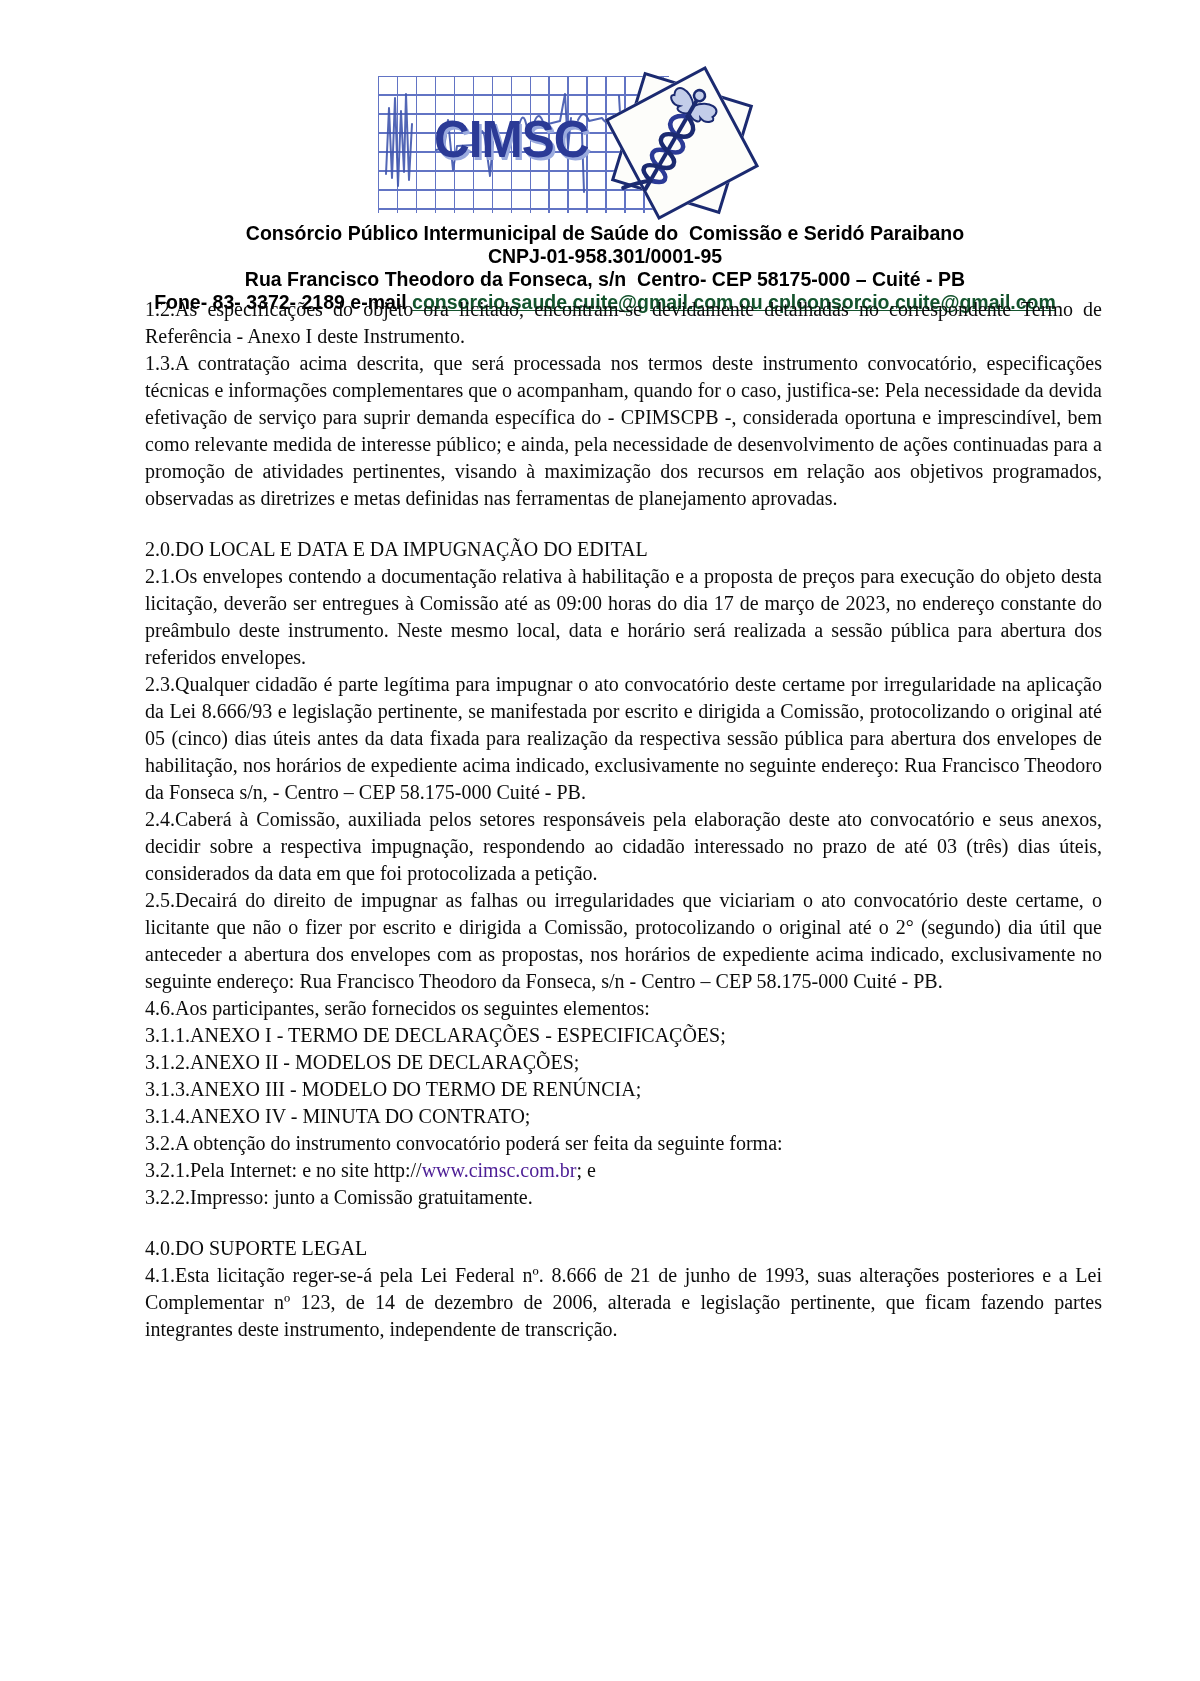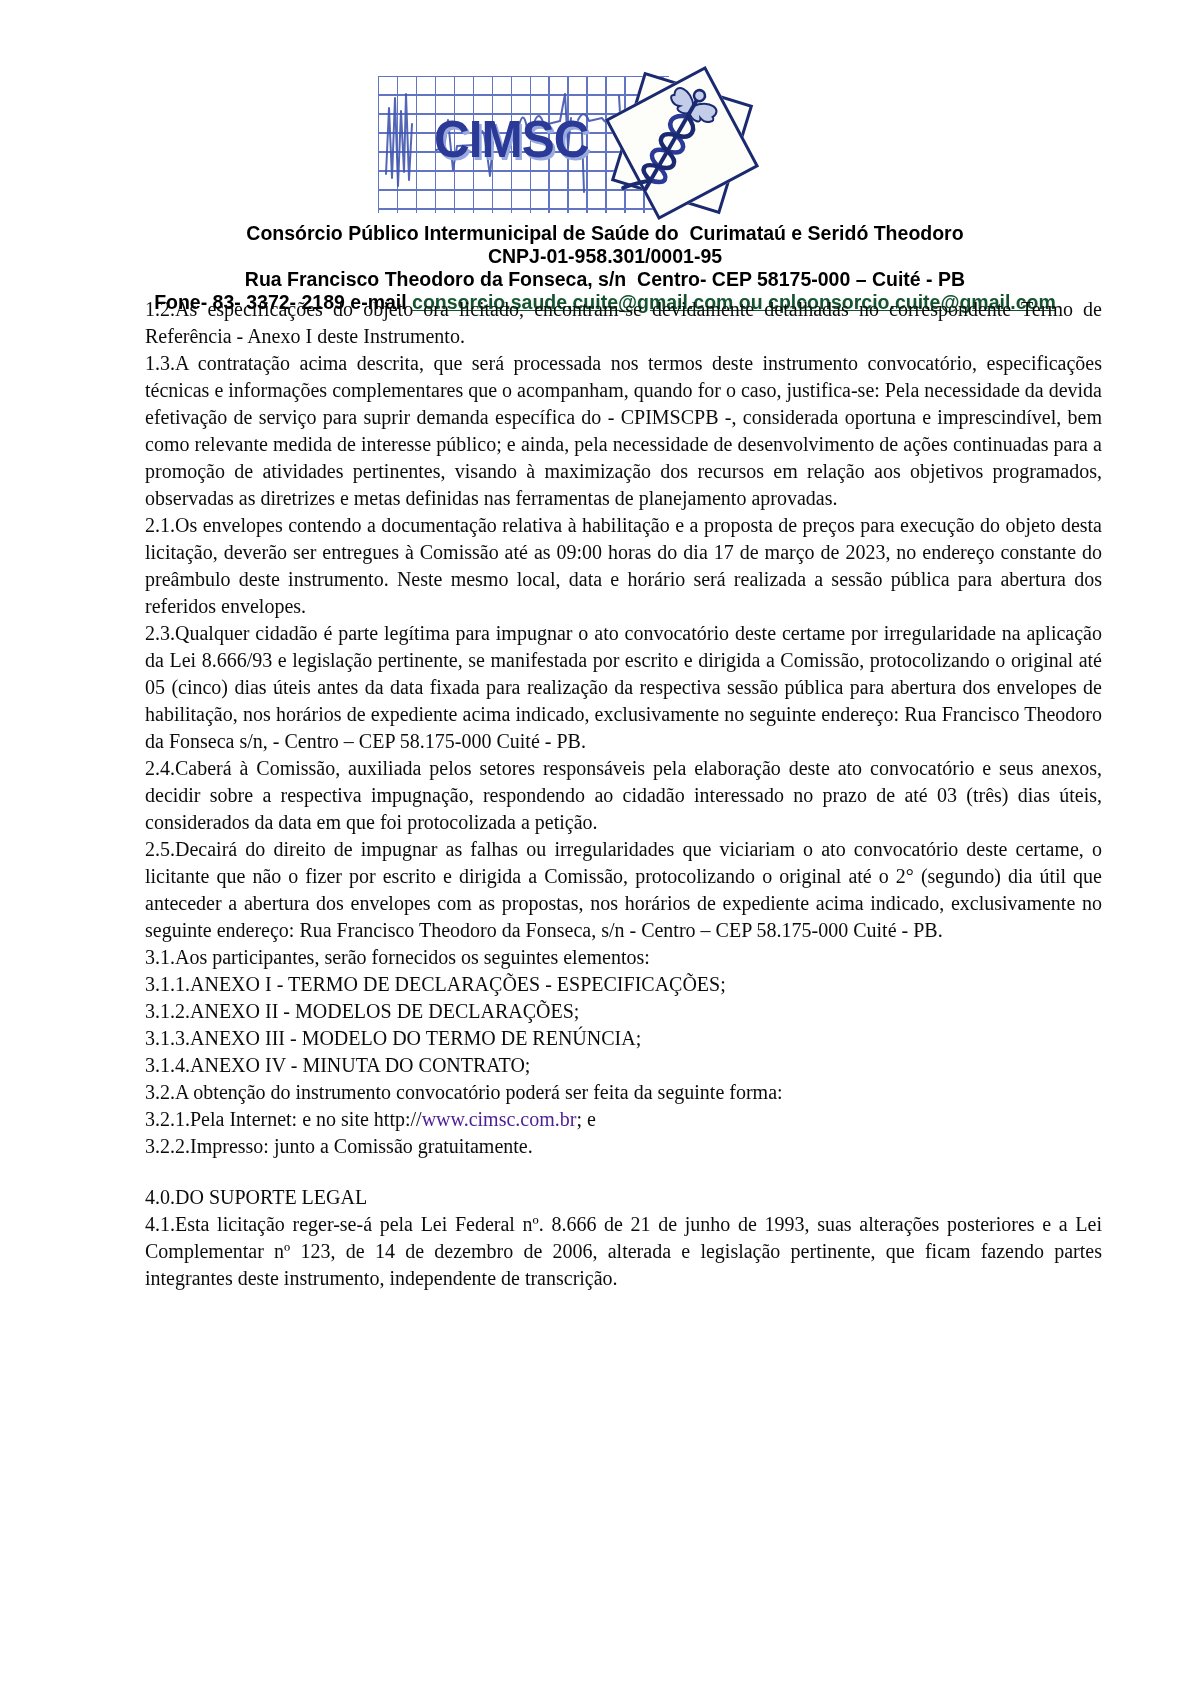--- a/index.html
+++ b/index.html
@@ -85,34 +85,35 @@
       <path d="M31,21 C41,7 59,9 53,21 C59,23 51,31 43,28 C47,33 37,35 31,29 Z" fill="#c3cde9" stroke="#1b2a70" stroke-width="2"></path>
       <line x1="31" y1="15" x2="31" y2="118" stroke="#1b2a70" stroke-width="4"></line>
       <path d="M31,33 C15,39 15,51 31,55 C47,59 47,69 31,73 C15,77 15,87 31,91 C47,95 47,103 31,107" fill="none" stroke="#2b3a96" stroke-width="4.5" stroke-linecap="round"></path>
       <path d="M31,33 C47,39 47,51 31,55 C15,59 15,69 31,73 C47,77 47,87 31,91 C15,95 15,103 31,107" fill="none" stroke="#1b2a70" stroke-width="4.5" stroke-linecap="round"></path>
       <path d="M31,107 C23,114 16,120 11,127" fill="none" stroke="#1b2a70" stroke-width="4" stroke-linecap="round"></path>
     </svg>
     <div class="logo-acronym">CIMSC</div>
   </div>
 
   <div class="header-text">
-    <div class="hline">Consórcio Público Intermunicipal de Saúde do  Curimataú e Seridó Theodoro</div>
+    <div class="hline">Consórcio Público Intermunicipal de Saúde do  Comissão e Seridó Paraibano</div>
     <div class="hline">CNPJ-01-958.301/0001-95</div>
     <div class="hline">Rua Francisco Theodoro da Fonseca, s/n  Centro- CEP 58175-000 – Cuité - PB</div>
     <div class="hline"><span>Fone- 83- 3372- 2189 e-mail </span><span class="email-link">consorcio.saude.cuite@gmail.com ou cplconsorcio.cuite@gmail.com</span></div>
   </div>
 
   <div class="doc-body">
       <p class="par"><span>1.2.As especificações do objeto ora licitado, encontram-se devidamente detalhadas no correspondente Termo de Referência - Anexo I deste Instrumento.</span></p>
       <p class="par"><span>1.3.A contratação acima descrita, que será processada nos termos deste instrumento convocatório, especificações técnicas e informações complementares que o acompanham, quando for o caso, justifica-se: Pela necessidade da devida efetivação de serviço para suprir demanda específica  do - CPIMSCPB -, considerada oportuna e imprescindível, bem como relevante medida de interesse público; e ainda, pela necessidade de desenvolvimento de ações continuadas para a promoção de atividades pertinentes, visando à maximização dos recursos em relação aos objetivos programados, observadas as diretrizes e metas definidas nas ferramentas de planejamento aprovadas.</span></p>
+      <p class="par gap"><span>2.0.DO LOCAL E DATA E DA IMPUGNAÇÃO DO EDITAL</span></p>
       <p class="par"><span>2.1.Os envelopes contendo a documentação relativa à habilitação e a proposta de preços para execução do objeto desta licitação, deverão ser entregues à Comissão até as 09:00 horas do dia 17 de março de 2023, no endereço constante do preâmbulo deste instrumento. Neste mesmo local, data e horário será realizada a sessão pública para abertura dos referidos envelopes.</span></p>
       <p class="par"><span>2.3.Qualquer cidadão é parte legítima para impugnar o ato convocatório deste certame por irregularidade na aplicação da Lei 8.666/93 e legislação pertinente, se manifestada por escrito e dirigida a Comissão, protocolizando o original até 05 (cinco) dias úteis antes da data fixada para realização da respectiva sessão pública para abertura dos envelopes de habilitação, nos horários de expediente acima indicado, exclusivamente no seguinte endereço: Rua Francisco Theodoro da Fonseca s/n, - Centro – CEP 58.175-000 Cuité - PB.</span></p>
       <p class="par"><span>2.4.Caberá à Comissão, auxiliada pelos setores responsáveis pela elaboração deste ato convocatório e seus anexos, decidir sobre a respectiva impugnação, respondendo ao cidadão interessado no prazo de até 03 (três) dias úteis, considerados da data em que foi protocolizada a petição.</span></p>
       <p class="par"><span>2.5.Decairá do direito de impugnar as falhas ou irregularidades que viciariam o ato convocatório deste certame, o licitante que não o fizer por escrito e dirigida a Comissão, protocolizando o original até o 2° (segundo) dia útil que anteceder a abertura dos envelopes com as propostas, nos horários de expediente acima indicado, exclusivamente no seguinte endereço: Rua Francisco Theodoro da Fonseca, s/n - Centro – CEP 58.175-000 Cuité - PB.</span></p>
-      <p class="par"><span>3.1.Aos participantes, serão fornecidos os seguintes elementos:</span></p>
+      <p class="par"><span>4.6.Aos participantes, serão fornecidos os seguintes elementos:</span></p>
       <p class="par"><span>3.1.1.ANEXO I - TERMO DE DECLARAÇÕES - ESPECIFICAÇÕES;</span></p>
       <p class="par"><span>3.1.2.ANEXO II - MODELOS DE DECLARAÇÕES;</span></p>
       <p class="par"><span>3.1.3.ANEXO III - MODELO DO TERMO DE RENÚNCIA;</span></p>
       <p class="par"><span>3.1.4.ANEXO IV - MINUTA DO CONTRATO;</span></p>
       <p class="par"><span>3.2.A obtenção do instrumento convocatório poderá ser feita da seguinte forma:</span></p>
       <p class="par"><span>3.2.1.Pela Internet: e no site http://</span><span class="site-link">www.cimsc.com.br</span><span>; e</span></p>
       <p class="par"><span>3.2.2.Impresso: junto a Comissão gratuitamente.</span></p>
       <p class="par gap"><span>4.0.DO SUPORTE LEGAL</span></p>
       <p class="par"><span>4.1.Esta licitação reger-se-á pela Lei Federal nº. 8.666 de 21 de junho de 1993, suas alterações posteriores e a Lei Complementar nº 123, de 14 de dezembro de 2006, alterada e legislação pertinente, que ficam fazendo partes integrantes deste instrumento, independente de transcrição.</span></p>
     </div>

